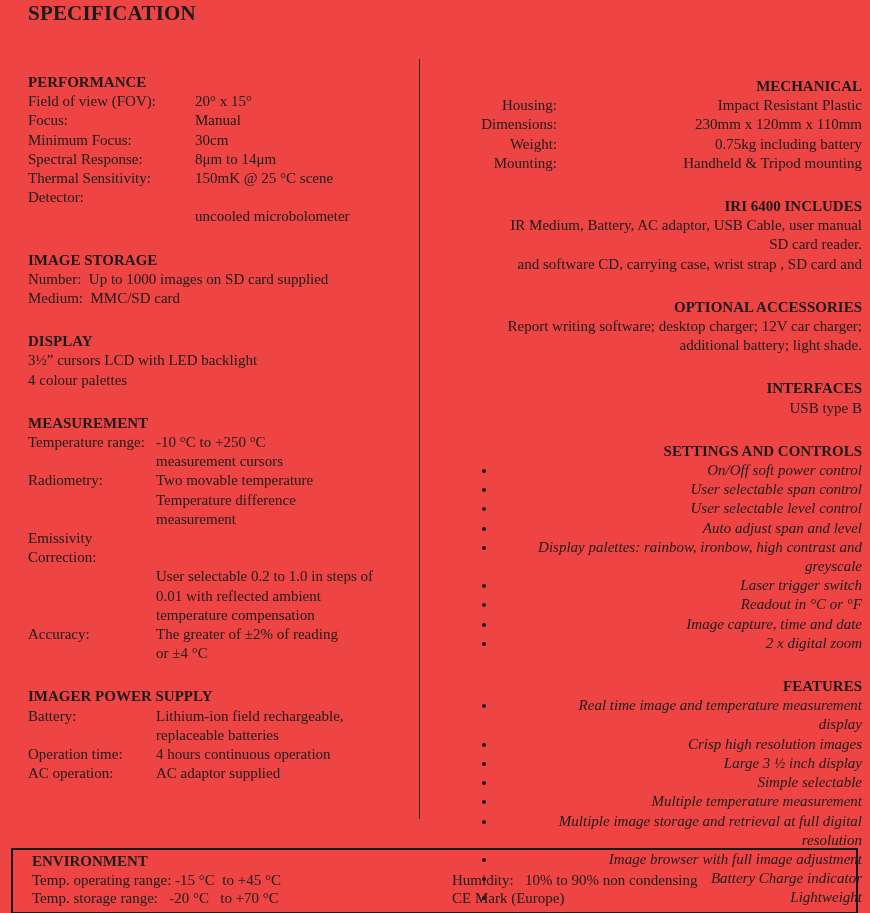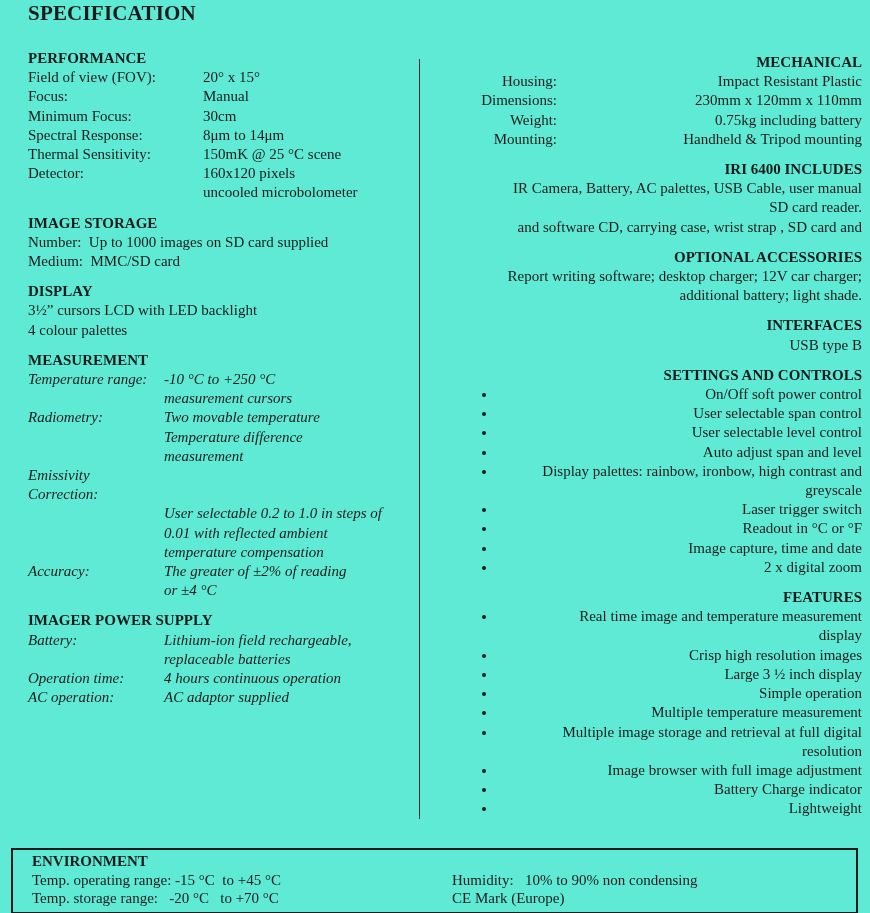--- a/index.html
+++ b/index.html
@@ -1,40 +1,40 @@
 <!DOCTYPE html>
 <html><head>
 <meta charset="utf-8">
 <style>
   html,body{margin:0;padding:0;background:#ffffff;}
   .page{
     position:relative;
     width:870px;height:913px;
-    background:#5eead4;
+    background:#ef4444;
     font-family:"Liberation Serif","DejaVu Serif",serif;
     font-size:15px;line-height:19.2px;color:#1c1c1c;
     overflow:hidden;
   }
   .title{
     position:absolute;left:28px;top:4px;
     font-size:21px;font-weight:bold;letter-spacing:0.2px;
   }
   .col-left{position:absolute;left:28px;top:49px;width:392px;}
   .col-right{position:absolute;left:460px;top:53px;width:402px;text-align:right;}
   .divider{position:absolute;left:419px;top:59px;width:1px;height:760px;background:#2b2b2b;}
-  .section{margin-bottom:11px;}
+  .section{margin-bottom:11px;margin-top:24px;}
   .heading{font-weight:bold;}
-  .kvrow{display:grid;gap:8px;}
+  .kvrow{display:grid;}
   .c167 .kvrow{grid-template-columns:167px 1fr;}
-  .c128 .kvrow{grid-template-columns:128px 1fr;font-style:italic;}
+  .c128 .kvrow{grid-template-columns:128px 1fr;}
   .c97  .kvrow{grid-template-columns:97px 1fr;}
   .kl{white-space:pre-wrap;}
   .kv{white-space:pre-wrap;}
   .line{white-space:pre-wrap;}
-  ul.bullets{margin:0;padding:0 0 0 37px;list-style:disc;}
+  ul.bullets{margin:0;padding:0 0 0 37px;list-style:disc;font-style:italic;}
   ul.bullets li{white-space:pre-wrap;padding-left:1px;}
   .envbox{
     position:absolute;left:11px;top:848px;width:847px;
     box-sizing:border-box;
     border:2px solid #1b1b1b;border-bottom-width:4px;
     padding:2px 8px 4px 19px;
     line-height:18.6px;
   }
   .envgrid{display:grid;grid-template-columns:420px 1fr;}
 </style>
@@ -69,21 +69,20 @@
           </div>
           <div class="kvrow">
             <span class="kl">Thermal Sensitivity:</span>
             <span class="kv">150mK @ 25 °C scene</span>
           </div>
           <div class="kvrow">
             <span class="kl"></span>
           </div>
           <div class="kvrow">
             <span class="kl">Detector:</span>
-            <span class="kv">160x120 pixels</span>
           </div>
           <div class="kvrow">
             <span class="kl"></span>
             <span class="kv">uncooled microbolometer</span>
           </div>
         </div>
     </div>
     <div class="section">
       <div class="heading">IMAGE STORAGE</div>
       <div>
@@ -188,21 +187,21 @@
           </div>
           <div class="kvrow">
             <span class="kl">Mounting:</span>
             <span class="kv">Handheld &amp; Tripod mounting</span>
           </div>
         </div>
     </div>
     <div class="section">
       <div class="heading">IRI 6400 INCLUDES</div>
       <div>
-          <div class="line">IR Camera, Battery, AC palettes, USB Cable, user manual</div>
+          <div class="line">IR Medium, Battery, AC adaptor, USB Cable, user manual</div>
           <div class="line">SD card reader.</div>
           <div class="line">and software CD, carrying case, wrist strap , SD card and</div>
         </div>
     </div>
     <div class="section">
       <div class="heading">OPTIONAL ACCESSORIES</div>
       <div>
           <div class="line">Report writing software; desktop charger; 12V car charger;</div>
           <div class="line">additional battery; light shade.</div>
         </div>
@@ -228,21 +227,21 @@
           <li>2 x digital zoom</li>
         </ul>
     </div>
     <div class="section">
       <div class="heading">FEATURES</div>
       <ul class="bullets">
           <li>Real time image and temperature measurement
 display</li>
           <li>Crisp high resolution images</li>
           <li>Large 3 ½ inch display</li>
-          <li>Simple operation</li>
+          <li>Simple selectable</li>
           <li>Multiple temperature measurement</li>
           <li>Multiple image storage and retrieval at full digital
 resolution</li>
           <li>Image browser with full image adjustment</li>
           <li>Battery Charge indicator</li>
           <li>Lightweight</li>
         </ul>
     </div>
   </div>
 

